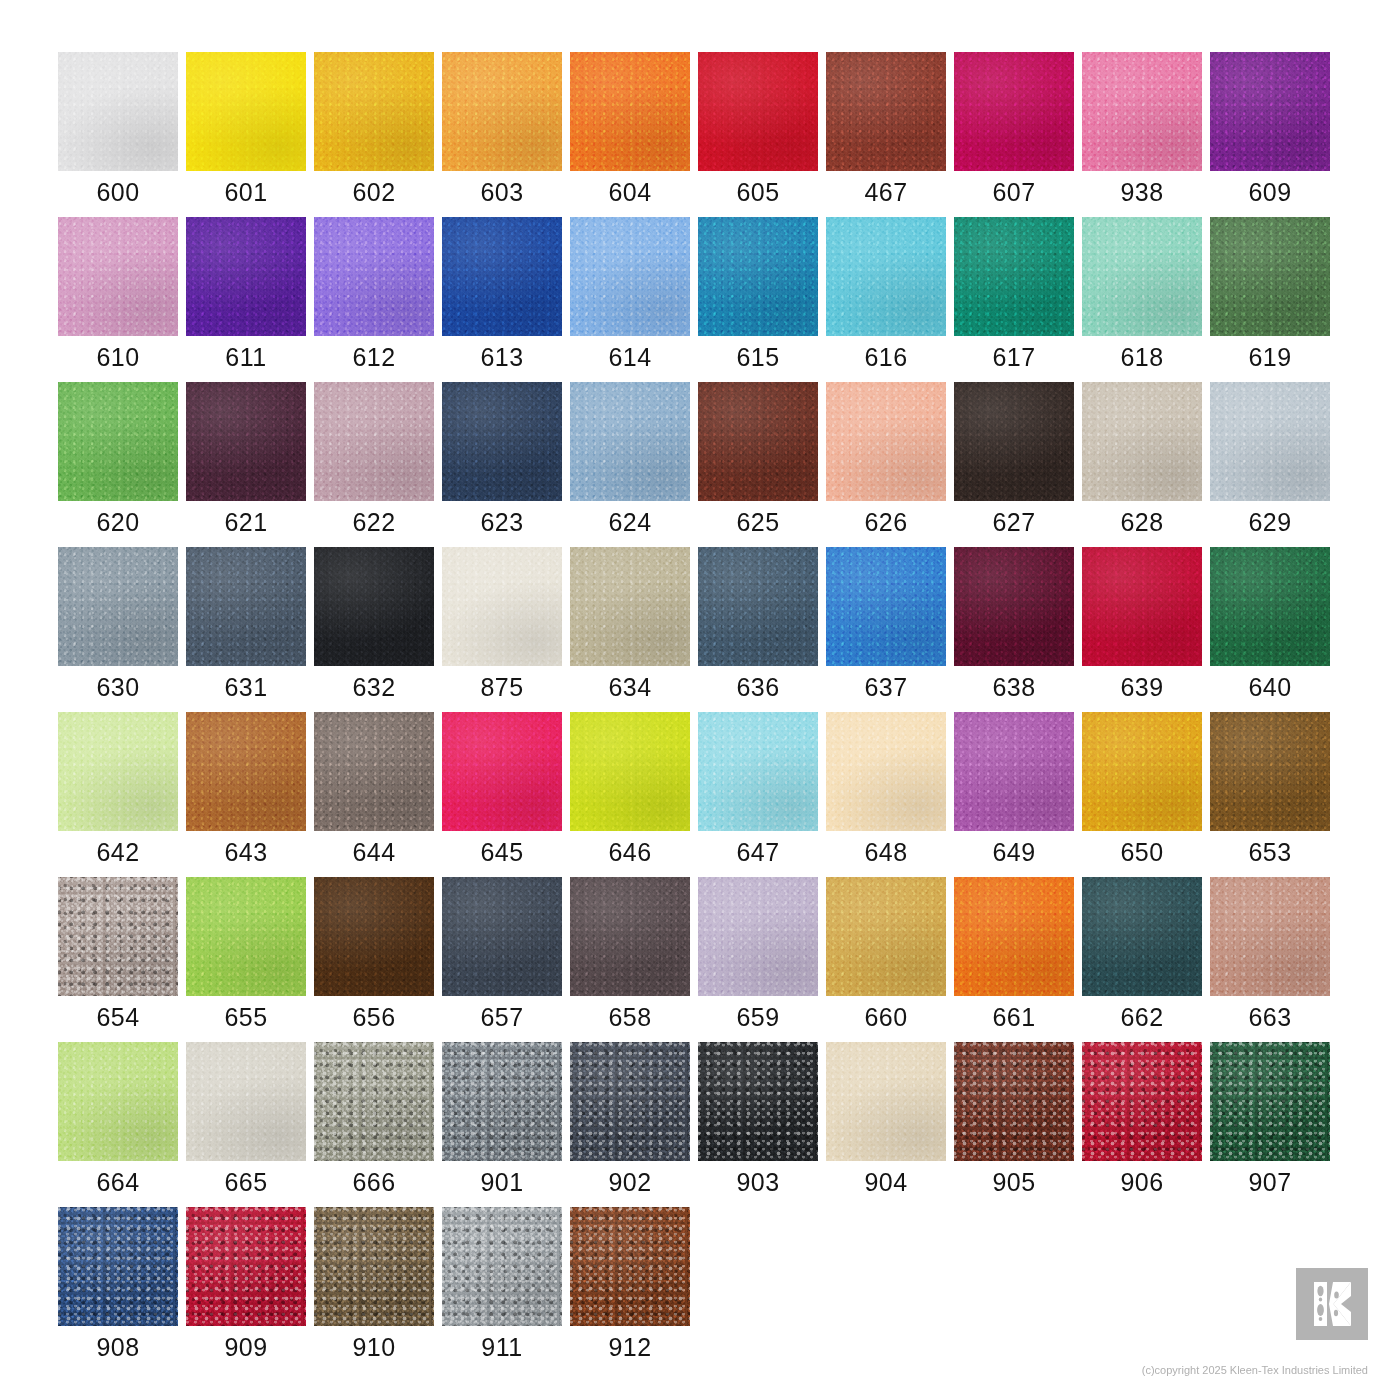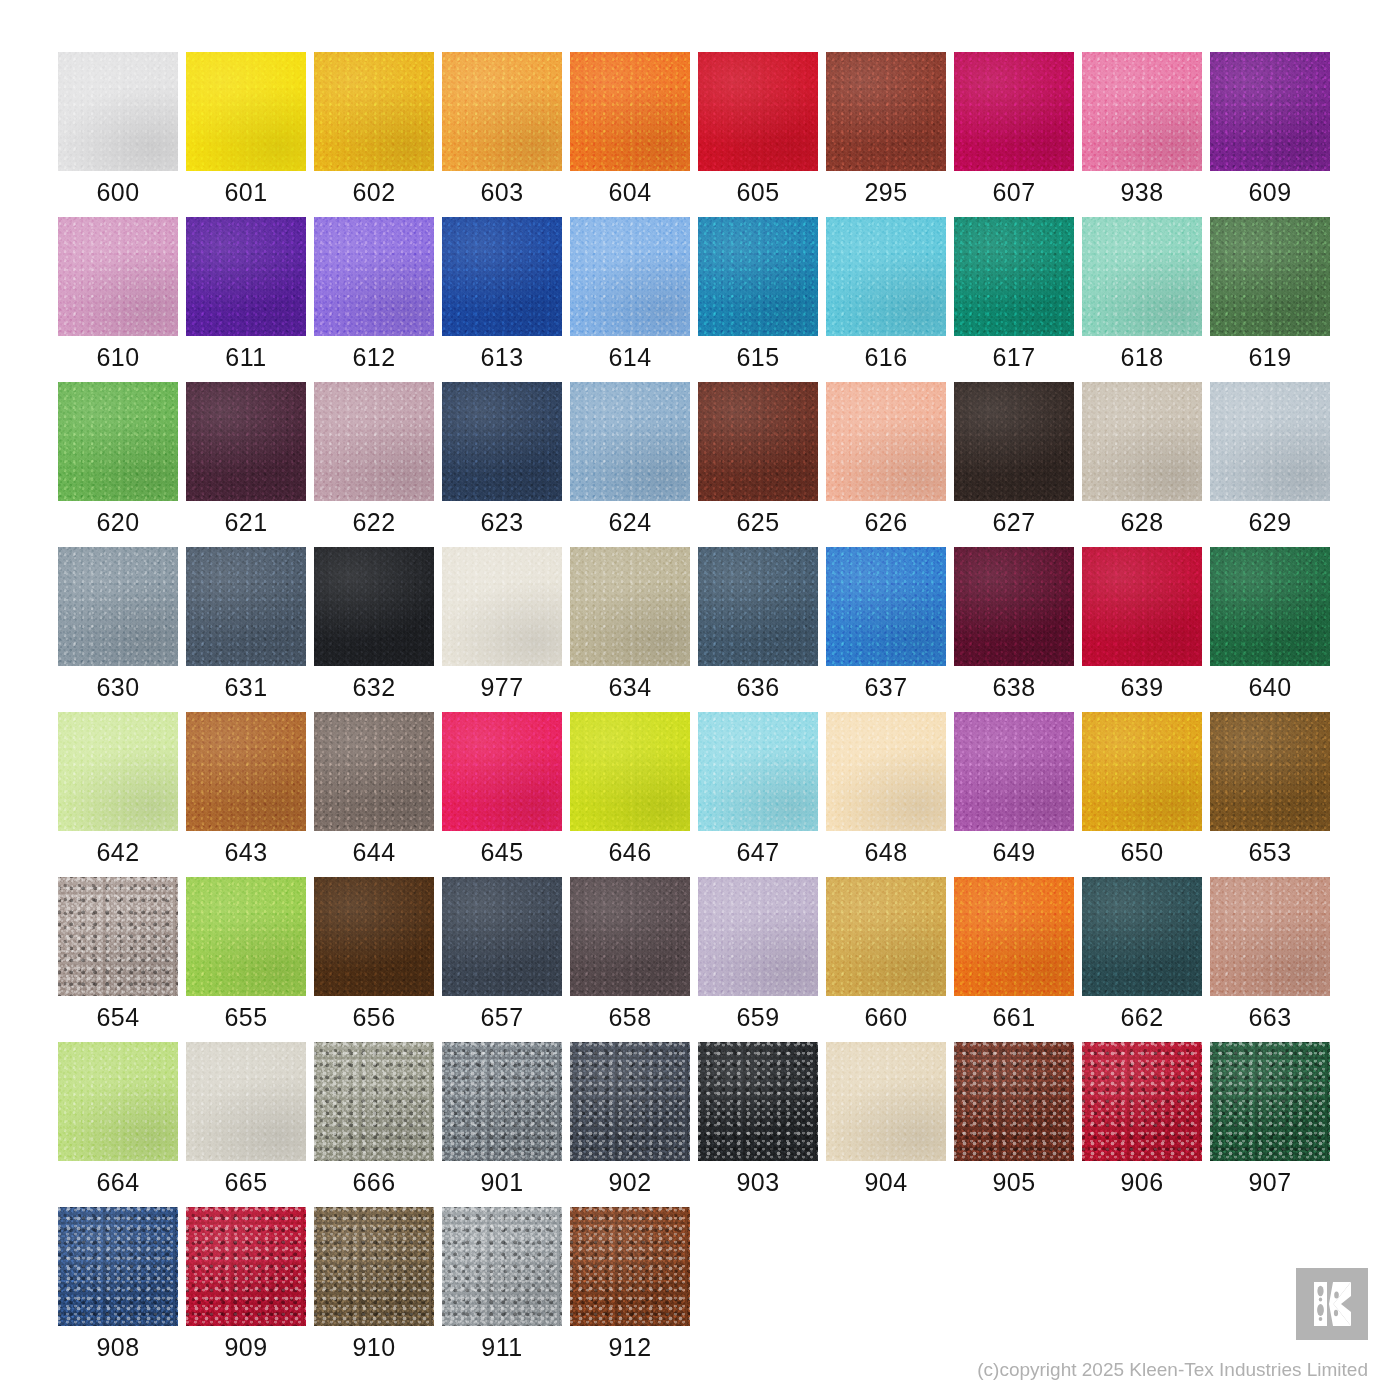--- a/index.html
+++ b/index.html
@@ -129,21 +129,21 @@
   .brand-logo {
     width: 72px;
     height: 72px;
     background: #b3b3b3;
     margin-left: auto;
     position: relative;
   }
   .brand-logo svg { display: block; }
   .copyright {
     margin-top: 20px;
-    font-size: 19px;
+    font-size: 11px;
     line-height: 20px;
     color: #b0b0b0;
     white-space: nowrap;
     font-family: "Liberation Sans", sans-serif;
   }
 </style>
 </head>
 <body>
 
 <div id="swatch-sheet">
@@ -202,21 +202,21 @@
         </div>
         <div class="swatch-label">605</div>
       </div>
       <div class="swatch-cell">
         <div class="swatch-chip">
           <div class="base" style="background: rgb(140, 58, 44);"></div>
           <div class="tex1"></div>
           <div class="tex2"></div>
           <div class="tex3"></div>
         </div>
-        <div class="swatch-label">295</div>
+        <div class="swatch-label">467</div>
       </div>
       <div class="swatch-cell">
         <div class="swatch-chip">
           <div class="base" style="background: rgb(191, 10, 86);"></div>
           <div class="tex1"></div>
           <div class="tex2"></div>
           <div class="tex3"></div>
         </div>
         <div class="swatch-label">607</div>
       </div>
@@ -445,21 +445,21 @@
         </div>
         <div class="swatch-label">632</div>
       </div>
       <div class="swatch-cell">
         <div class="swatch-chip">
           <div class="base" style="background: rgb(232, 228, 217);"></div>
           <div class="tex1"></div>
           <div class="tex2"></div>
           <div class="tex3"></div>
         </div>
-        <div class="swatch-label">977</div>
+        <div class="swatch-label">875</div>
       </div>
       <div class="swatch-cell">
         <div class="swatch-chip">
           <div class="base" style="background: rgb(191, 183, 154);"></div>
           <div class="tex1"></div>
           <div class="tex2"></div>
           <div class="tex3"></div>
         </div>
         <div class="swatch-label">634</div>
       </div>

